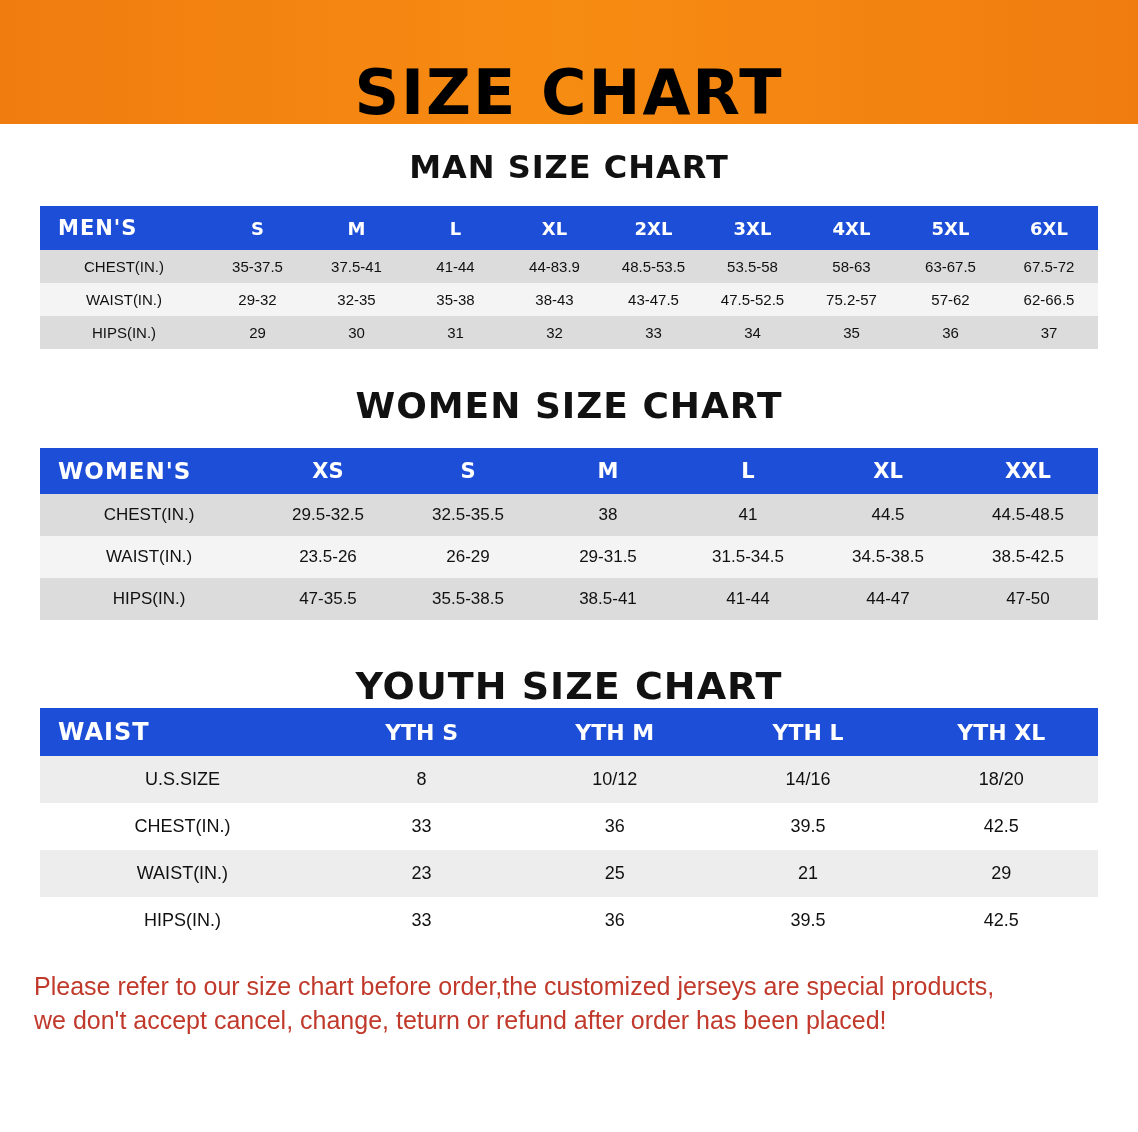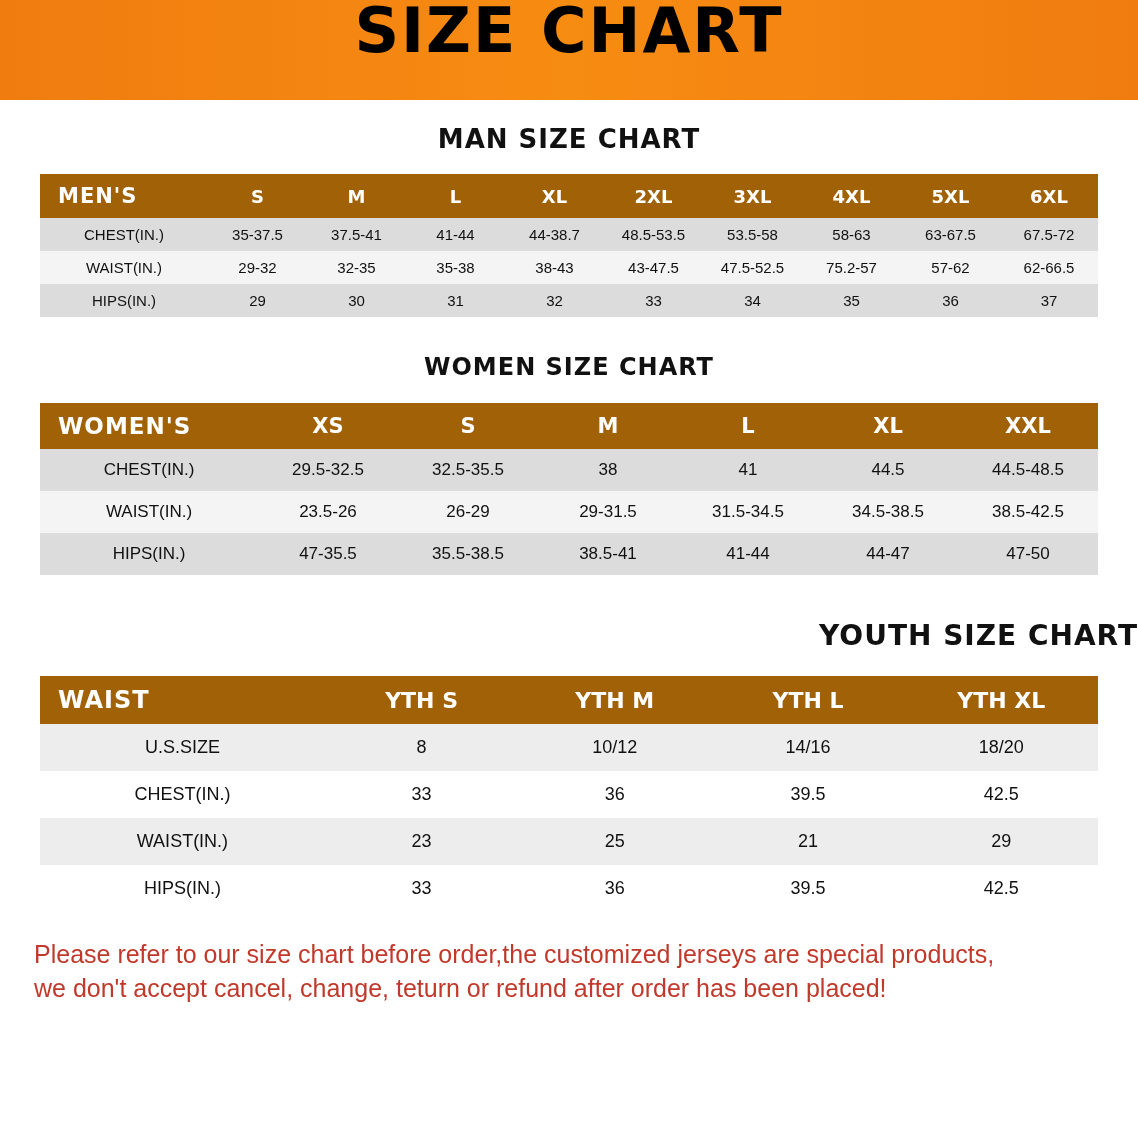--- a/index.html
+++ b/index.html
@@ -17,74 +17,72 @@
     position: relative;
     width: 1138px;
     height: 1132px;
     background: #ffffff;
     box-sizing: border-box;
   }
 
   
   .banner {
     width: 100%;
-    height: 100px;
+    height: 124px;
     background: linear-gradient(90deg, #f07c10 0%, #f78c12 50%, #f07c10 100%);
     display: flex;
-    align-items: flex-start;
+    align-items: flex-end;
     justify-content: center;
   }
   .banner-title {
     font-family: "DejaVu Sans", sans-serif;
     font-weight: bold;
     font-size: 62px;
     letter-spacing: 2px;
     color: #000000;
     line-height: 1;
   }
 
   
   .section-heading {
     text-align: center;
     font-family: "DejaVu Sans", sans-serif;
     font-weight: bold;
     color: #111111;
   }
   .h-man {
-    font-size: 26px;
+    font-size: 32px;
     letter-spacing: 1px;
     margin-top: 24px;
     margin-bottom: 20px;
   }
   .h-women {
-    font-size: 24px;
+    font-size: 36px;
     letter-spacing: 1px;
     margin-top: 36px;
     margin-bottom: 22px;
   }
   .h-youth {
-    font-size: 28px;
+    font-size: 38px;
     letter-spacing: 1px;
     margin-top: 44px;
-    margin-bottom: 24px;
-    text-align: right;
   }
 
   
   .tbl-wrap {
     padding: 0 40px;
     box-sizing: border-box;
   }
   table.size {
     width: 1058px;
     border-collapse: collapse;
     table-layout: fixed;
   }
   table.size thead th {
-    background: #a16207;
+    background: #1d4ed8;
     color: #ffffff;
     font-family: "DejaVu Sans", sans-serif;
     font-weight: bold;
     text-align: center;
     padding: 10px 2px;
   }
   table.size thead th.lbl {
     text-align: left;
     padding-left: 18px;
     letter-spacing: 1px;
@@ -169,21 +167,21 @@
           <th>5XL</th>
           <th>6XL</th>
         </tr>
       </thead>
       <tbody>
         <tr class="shade">
           <td class="lbl">CHEST(IN.)</td>
           <td>35-37.5</td>
           <td>37.5-41</td>
           <td>41-44</td>
-          <td>44-38.7</td>
+          <td>44-83.9</td>
           <td>48.5-53.5</td>
           <td>53.5-58</td>
           <td>58-63</td>
           <td>63-67.5</td>
           <td>67.5-72</td>
         </tr>
         <tr class="plain">
           <td class="lbl">WAIST(IN.)</td>
           <td>29-32</td>
           <td>32-35</td>

